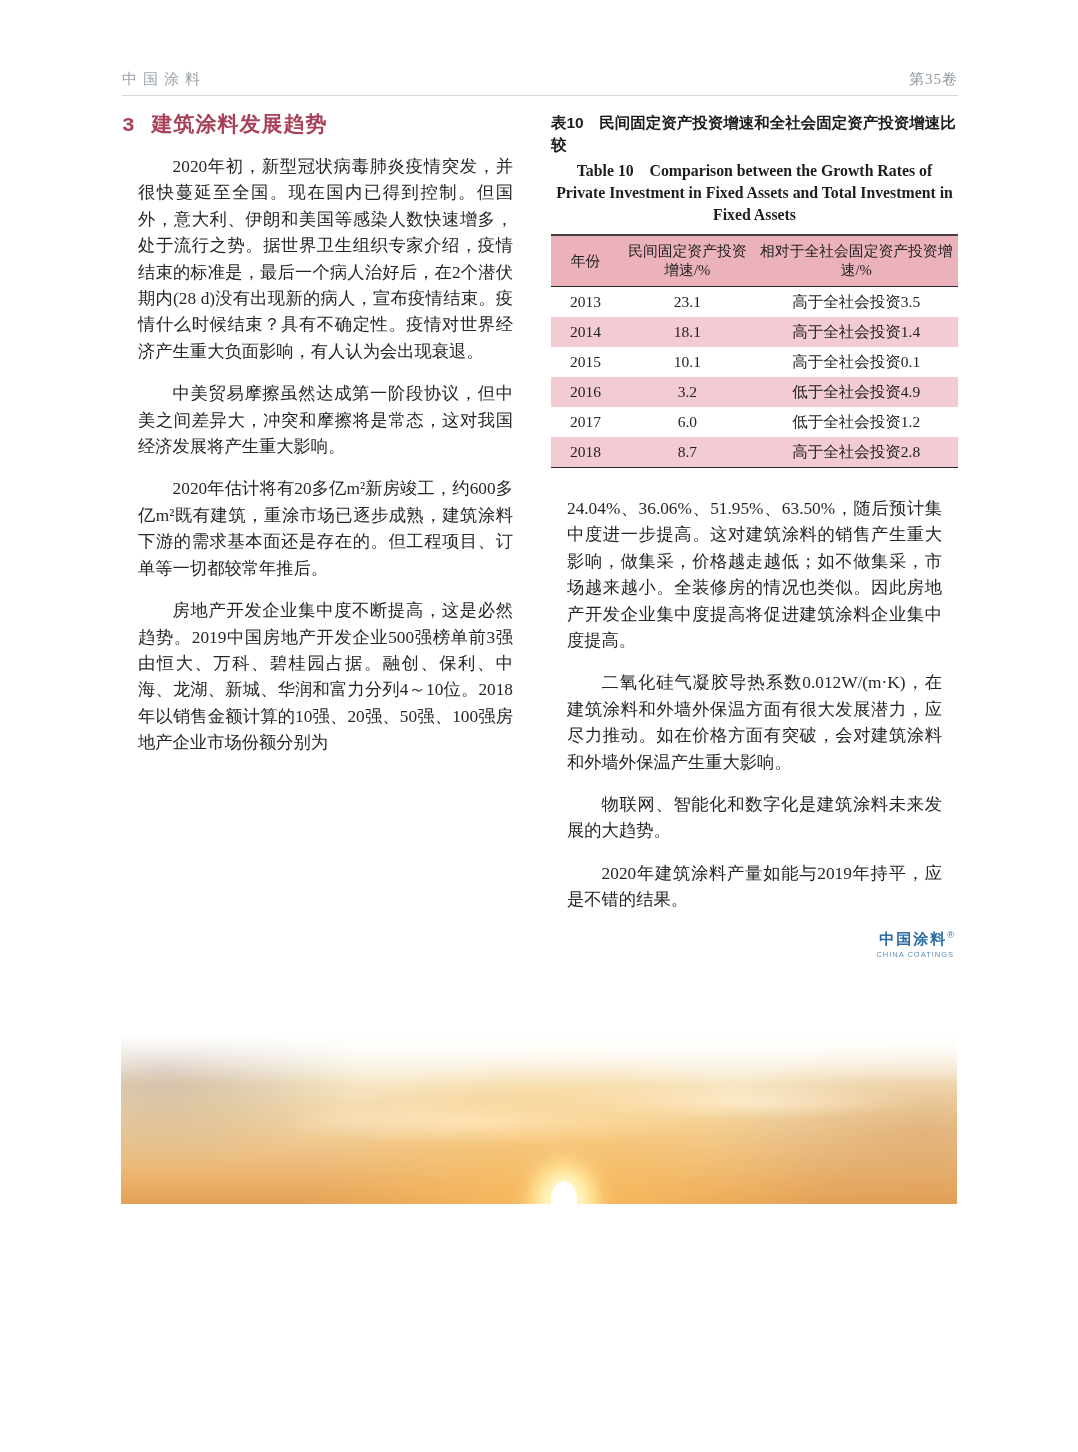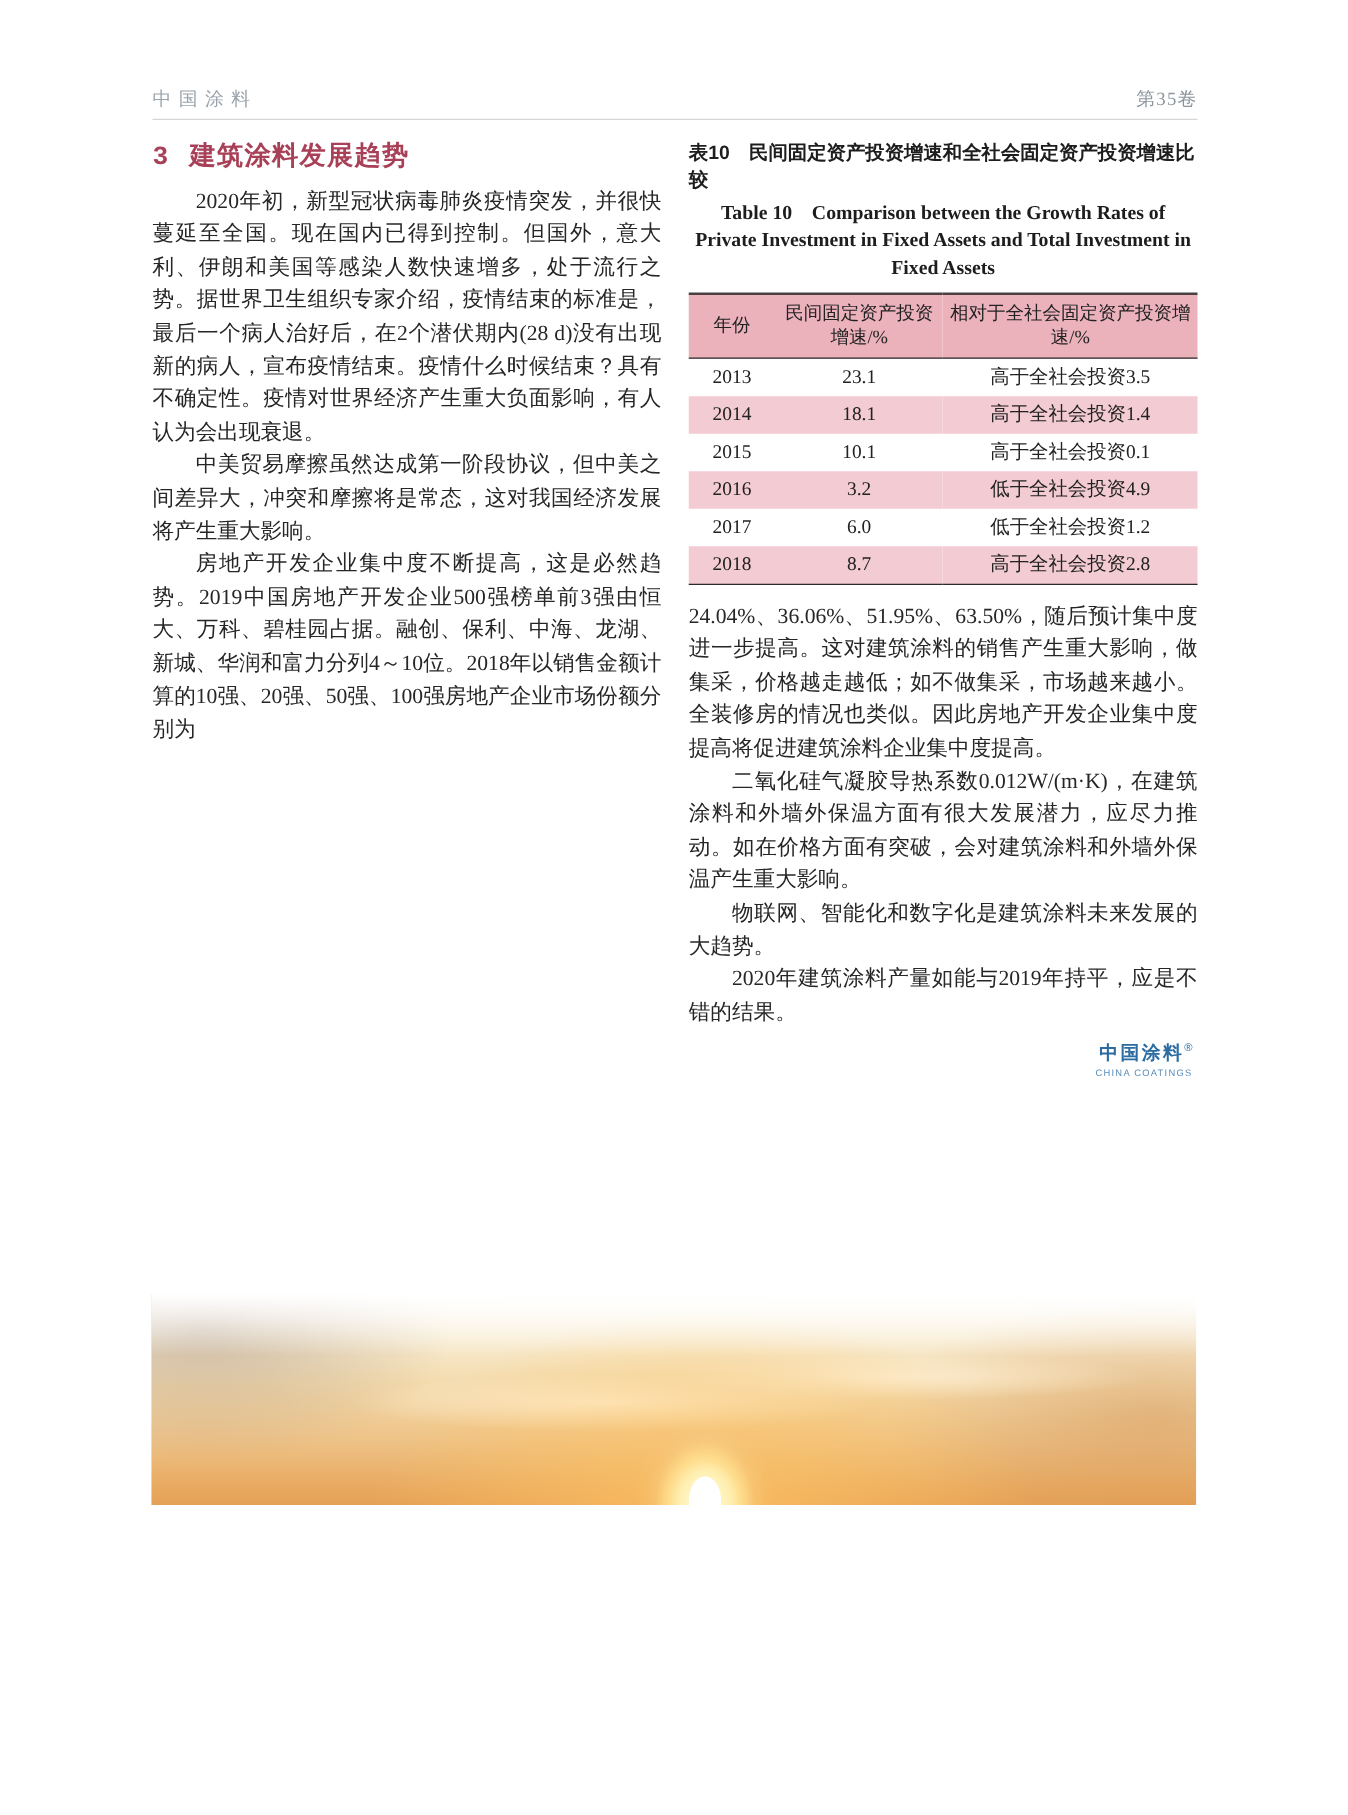--- a/index.html
+++ b/index.html
@@ -15,21 +15,21 @@
   .runrule{position:absolute;left:122px;right:120px;top:95px;border-top:1.5px solid #d6d6d6;}
 
   
   .col-left{position:absolute;left:122px;top:110px;width:407px;}
   .col-right{position:absolute;left:551px;top:112px;width:407px;}
 
   .sec-title{font-family:Liberation Mono, monospace;font-weight:bold;
              font-size:21px;color:#a84058;margin:0 0 10px 0;letter-spacing:1px;}
   .sec-title .sec-no{margin-right:16px;}
 
-  .para{font-size:17.3px;line-height:26.4px;text-align:justify;margin:0;
+  .para{font-size:17.3px;line-height:26.4px;text-align:justify;margin:16px;
         text-indent:2em;}
   .para.noindent{text-indent:0;}
 
   
   .cap-zh{font-family:"Liberation Sans", sans-serif;font-weight:bold;
           font-size:15.5px;line-height:22px;text-align:left;margin:0 0 4px 0;color:#1d1d1d;}
   .cap-en{font-weight:bold;font-size:15.8px;line-height:22px;text-align:center;
           margin:0 0 8px 0;color:#1d1d1d;}
 
   
@@ -91,20 +91,21 @@
   <div class="runhead">
     <span class="journal">中国涂料</span>
     <span class="volume">第35卷</span>
   </div>
   <div class="runrule"></div>
 
   <div class="col-left">
     <h2 class="sec-title"><span class="sec-no">3</span><span>建筑涂料发展趋势</span></h2>
     <p class="para">2020年初，新型冠状病毒肺炎疫情突发，并很快蔓延至全国。现在国内已得到控制。但国外，意大利、伊朗和美国等感染人数快速增多，处于流行之势。据世界卫生组织专家介绍，疫情结束的标准是，最后一个病人治好后，在2个潜伏期内(28 d)没有出现新的病人，宣布疫情结束。疫情什么时候结束？具有不确定性。疫情对世界经济产生重大负面影响，有人认为会出现衰退。</p>
     <p class="para">中美贸易摩擦虽然达成第一阶段协议，但中美之间差异大，冲突和摩擦将是常态，这对我国经济发展将产生重大影响。</p>
+    <p class="para">2020年估计将有20多亿m²新房竣工，约600多亿m²既有建筑，重涂市场已逐步成熟，建筑涂料下游的需求基本面还是存在的。但工程项目、订单等一切都较常年推后。</p>
     <p class="para">房地产开发企业集中度不断提高，这是必然趋势。2019中国房地产开发企业500强榜单前3强由恒大、万科、碧桂园占据。融创、保利、中海、龙湖、新城、华润和富力分列4～10位。2018年以销售金额计算的10强、20强、50强、100强房地产企业市场份额分别为</p>
   </div>
 
   <div class="col-right">
     <p class="cap-zh">表10　民间固定资产投资增速和全社会固定资产投资增速比较</p>
     <p class="cap-en">Table 10　Comparison between the Growth Rates of Private Investment in Fixed Assets and Total Investment in Fixed Assets</p>
 
     <table class="inv">
       <thead>
         <tr>

